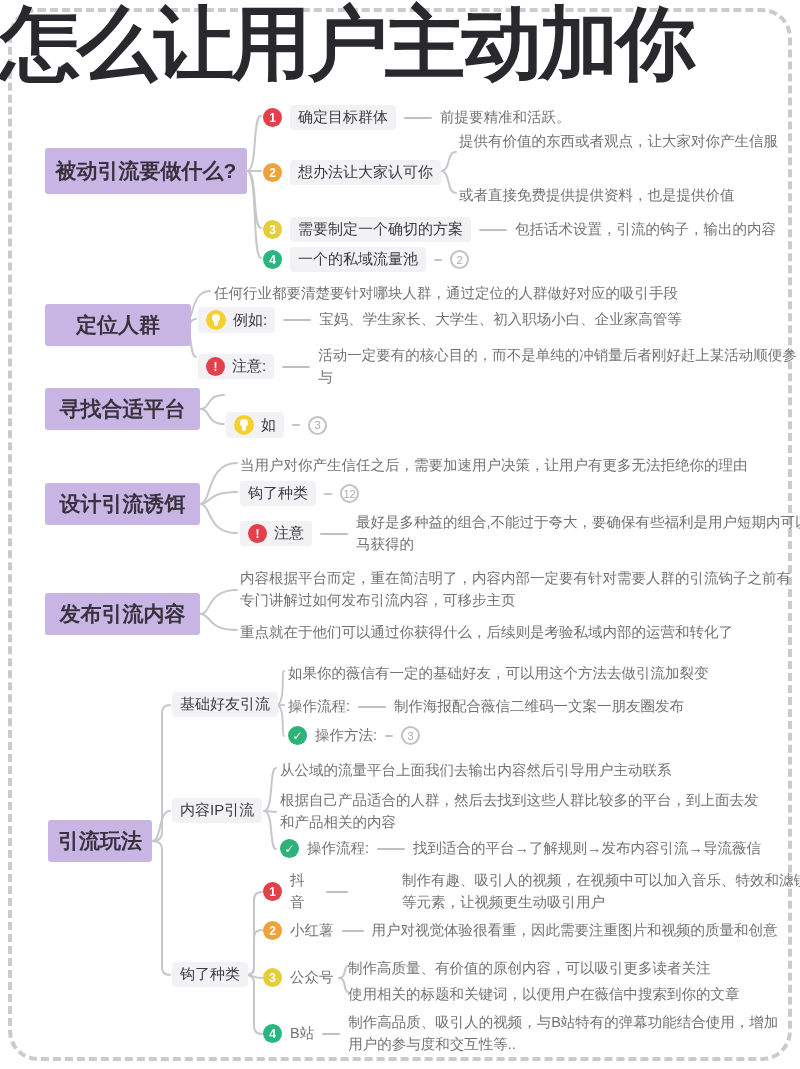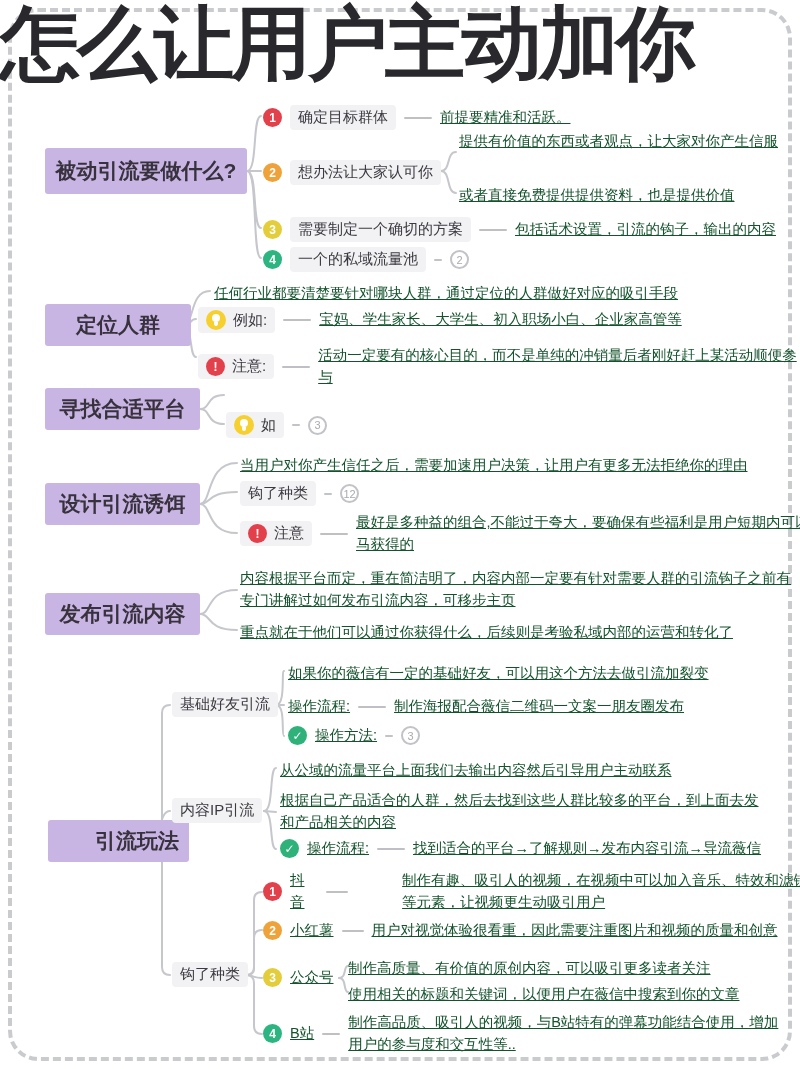--- a/index.html
+++ b/index.html
@@ -16,21 +16,21 @@
     position:absolute;top:2px;left:0;width:100%;text-align:left;
     font-size:80px;font-weight:900;letter-spacing:-3px;color:#29292d;
     line-height:1.05;white-space:nowrap;
   }
   .topic{
     position:absolute;background:#c9b5e3;color:#37323e;
     display:flex;align-items:center;justify-content:center;
     font-size:21px;font-weight:600;border-radius:3px;
   }
   .row{position:absolute;display:flex;align-items:center;gap:8px;}
-  .txt{font-size:14.5px;line-height:1.5;color:#14532d;text-decoration:underline;}
+  .txt{font-size:14.5px;line-height:1.5;color:#737373;}
   .chip{
     background:#f2f2f4;border-radius:4px;padding:3px 8px;
     display:inline-flex;align-items:center;gap:7px;
     font-size:15px;color:#3a3a40;white-space:nowrap;
   }
   .num{
     width:19px;height:19px;border-radius:50%;flex:0 0 19px;
     display:flex;align-items:center;justify-content:center;
     color:#fff;font-size:12px;font-weight:bold;
   }
@@ -189,21 +189,21 @@
     </span>
     <span class="dash"></span>
     <span class="txt" style="width:470px;">最好是多种益的组合,不能过于夸大，要确保有些福利是用户短期内可以立马获得的</span>
   </div>
 
   <div class="topic" style="left:45px;top:593px;width:155px;height:42px;">发布引流内容</div>
 
   <div class="block txt" style="left:240px;top:568px;width:556px;">内容根据平台而定，重在简洁明了，内容内部一定要有针对需要人群的引流钩子之前有专门讲解过如何发布引流内容，可移步主页</div>
   <div class="block txt" style="left:240px;top:622px;white-space:nowrap;">重点就在于他们可以通过你获得什么，后续则是考验私域内部的运营和转化了</div>
 
-  <div class="topic" style="left:48px;top:820px;width:104px;height:42px;padding-left:37px;">引流玩法</div>
+  <div class="topic" style="left:48px;top:820px;width:104px;height:42px;">引流玩法</div>
 
   <div class="chip block" style="left:172px;top:692px;">基础好友引流</div>
 
   <div class="block txt" style="left:288px;top:663px;white-space:nowrap;">如果你的薇信有一定的基础好友，可以用这个方法去做引流加裂变</div>
 
   <div class="row" style="left:288px;top:696px;">
     <span class="txt">操作流程:</span>
     <span class="dash"></span>
     <span class="txt">制作海报配合薇信二维码一文案一朋友圈发布</span>
   </div>

